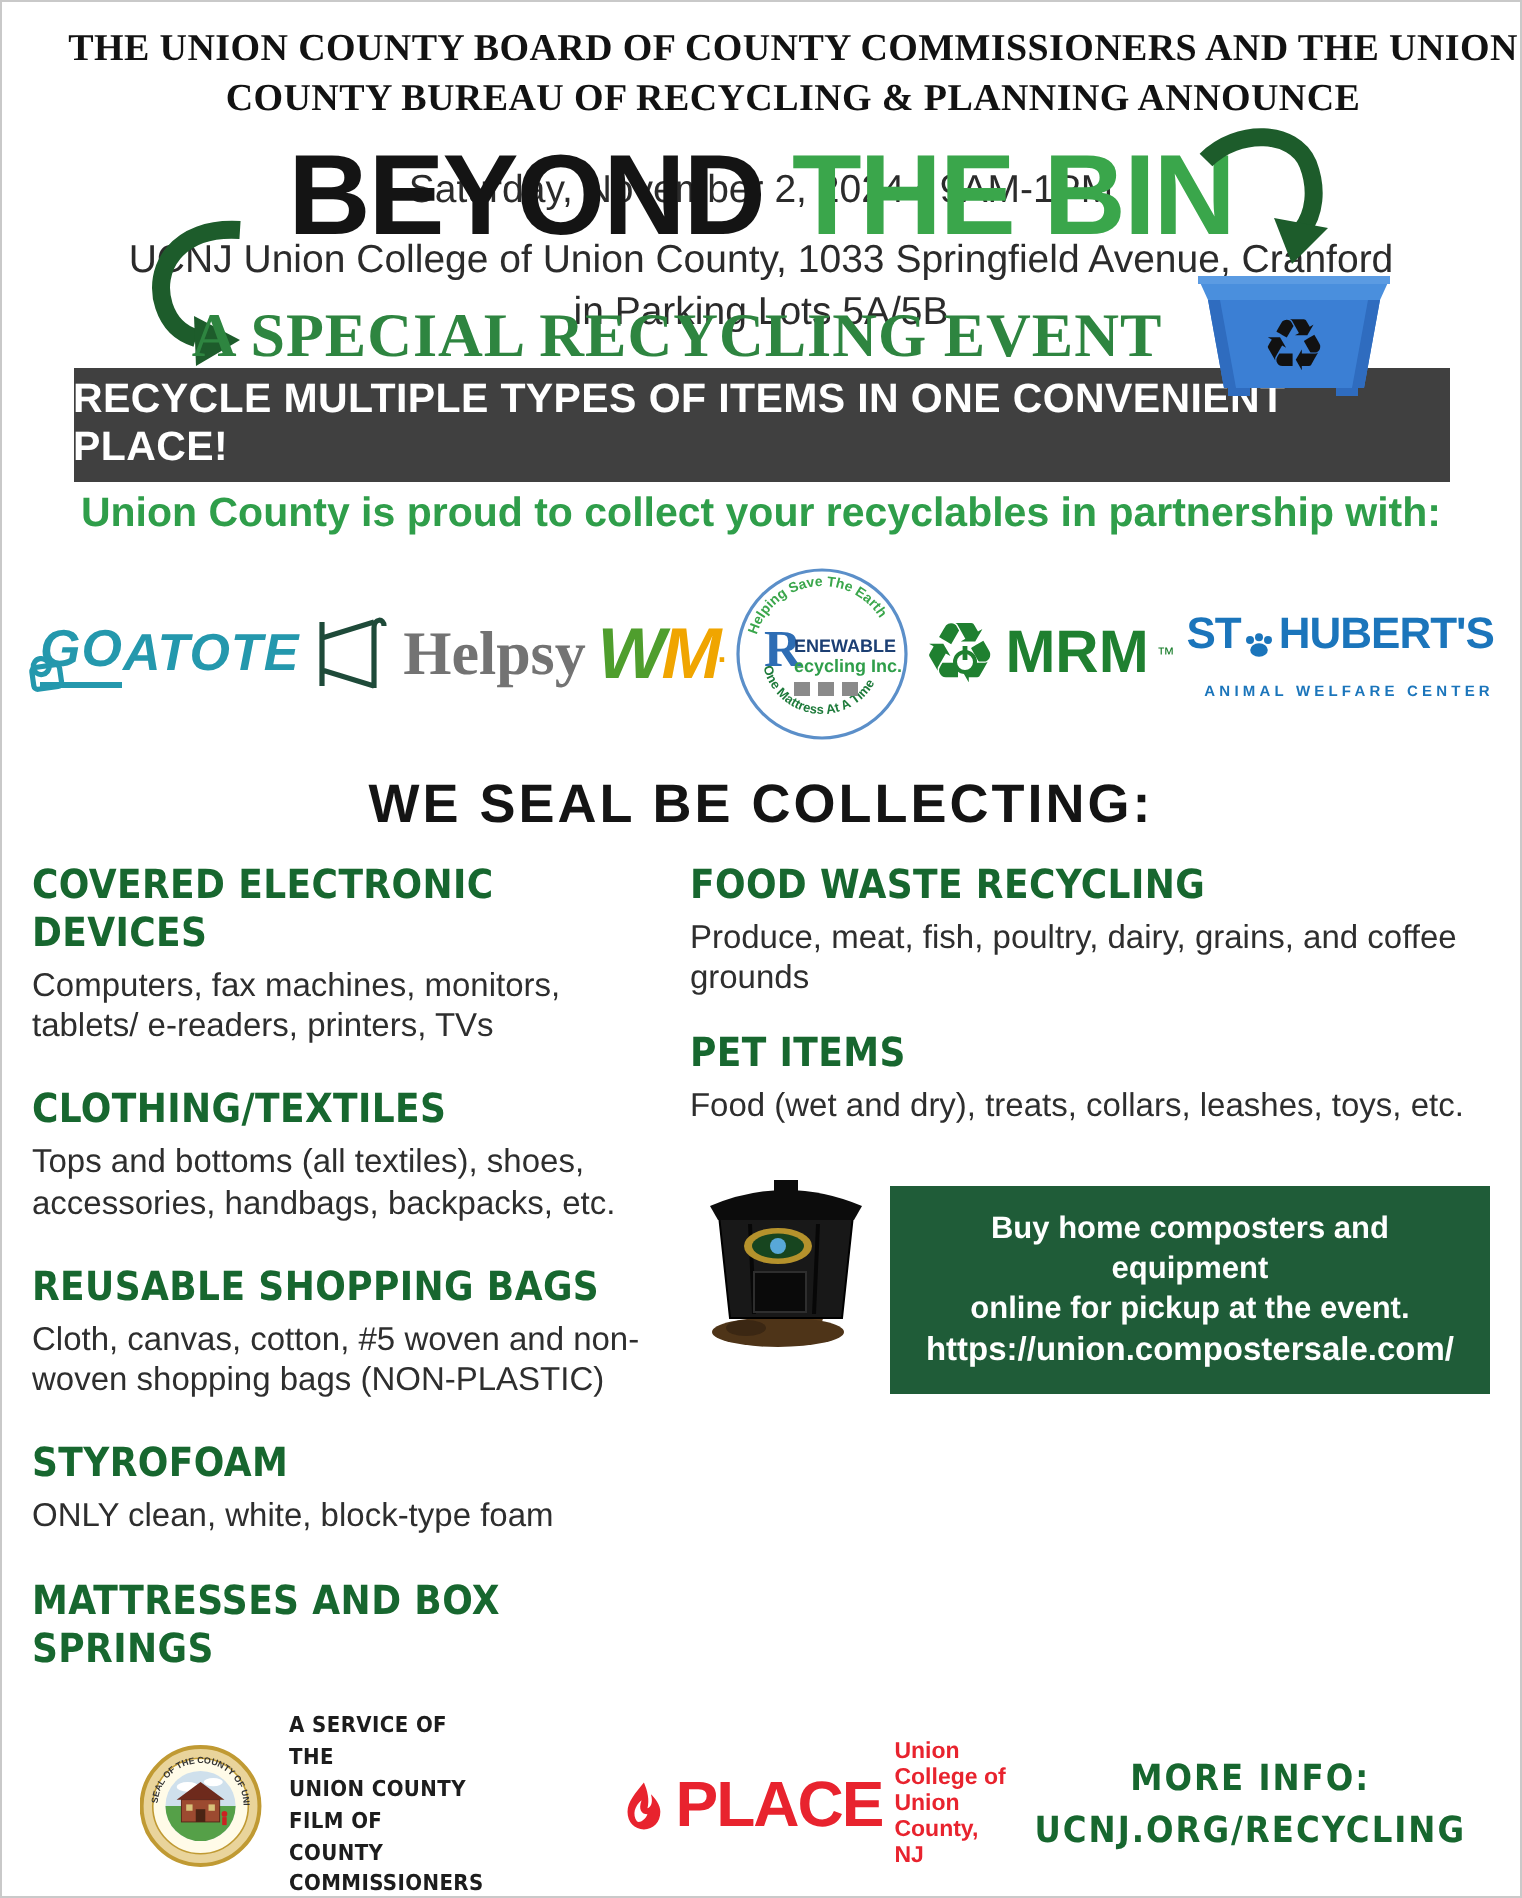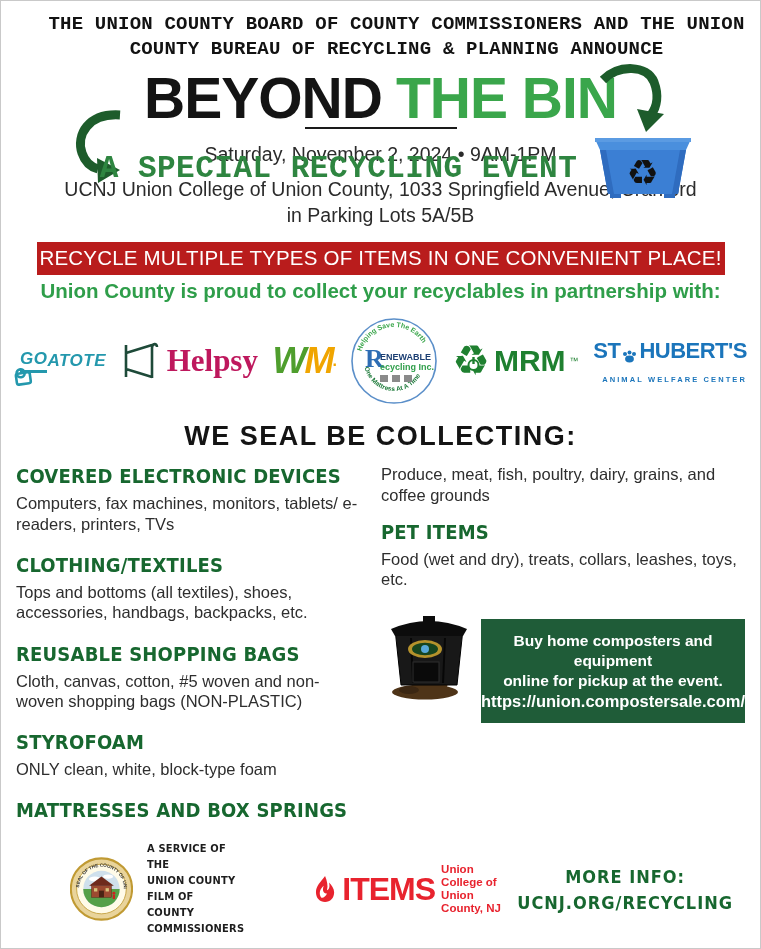--- a/index.html
+++ b/index.html
@@ -2,55 +2,55 @@
 <html><head>
 <meta charset="utf-8">
 <style>
   html,body{margin:0;padding:0;background:#fff;}
   .page{
     width:761px;height:949px;box-sizing:border-box;position:relative;
     background:#fff;overflow:hidden;display:flex;flex-direction:column;
     font-family:"Liberation Sans",sans-serif;color:#222;
     box-shadow:inset 0 0 0 1px #c9c9c9;
   }
-  .condensed{font-family:Liberation Mono, monospace;font-stretch:condensed;padding-left:32px;}
+  .condensed{font-family:Liberation Serif, serif;font-stretch:condensed;padding-left:32px;}
   
   .announce{margin-top:12px;text-align:center;font-weight:bold;font-size:19px;
     line-height:1.32;color:#121212;letter-spacing:.2px;}
   
   .title-wrap{position:relative;height:132px;margin-top:8px;}
   .title-main{position:absolute;top:0;left:0;right:0;text-align:center;
     font-size:57px;font-weight:800;letter-spacing:-1px;line-height:1;}
   .title-main .black{color:#141414;}
   .title-main .green{color:#3aa64b;margin-left:14px;}
   .subtitle-row{position:absolute;top:66px;left:0;right:0;display:flex;
     justify-content:center;align-items:flex-end;gap:16px;}
   .subtitle{font-size:31px;font-weight:800;color:#2e8540;letter-spacing:.5px;
     padding-bottom:14px;}
   .arrow-left{position:absolute;left:72px;top:38px;}
   .arrow-right{position:absolute;right:96px;top:-8px;}
   .divider{width:152px;height:4px;background:#1a1a1a;margin:0 auto 8px auto;}
   
   .datetime{text-align:center;font-size:19.5px;color:#2b2b2b;margin-top:6px;}
   .location{text-align:center;font-size:19.5px;color:#2b2b2b;margin-top:10px;line-height:1.35;}
   
-  .banner{margin:14px auto 0 auto;width:688px;background:#b91c1c;color:#fff;
-    text-align:center;font-weight:normal;font-size:20.5px;padding:4px 0 5px 0;letter-spacing:.2px;}
+  .banner{margin:14px auto 0 auto;width:688px;background:#404040;color:#fff;
+    font-weight:bold;font-size:20.5px;padding:4px 0 5px 0;letter-spacing:.2px;}
   .partner-intro{text-align:center;color:#2f9e4a;font-size:20.5px;font-weight:600;margin-top:4px;}
   
   .logos{display:flex;align-items:center;justify-content:space-between;
     padding:0 14px;margin-top:14px;height:92px;}
   .logo{display:flex;align-items:center;}
-  .goatote{position:relative;font-style:italic;font-weight:800;font-size:17px;
+  .goatote{position:relative;font-style:italic;font-weight:800;font-size:26px;
     color:#2498ad;letter-spacing:.5px;padding-left:6px;text-align:center;}
   .goatote .go{border-bottom:3px solid #2498ad;padding-bottom:1px;}
   .goatote svg{position:absolute;left:-2px;top:16px;transform:rotate(-8deg);}
   .helpsy{gap:8px;}
   .helpsy .helpsy-name{font-family:"Liberation Serif",serif;font-weight:600;
-    font-size:31px;color:#be185d;}
+    font-size:31px;color:#737373;}
   .wm{font-weight:800;font-size:36px;letter-spacing:-2px;font-style:italic;}
   .wm .w{color:#4f9e2d;}
   .wm .m{color:#f0a500;}
   .wm .dot{color:#f0a500;font-size:16px;font-style:normal;}
   .mrm{position:relative;gap:4px;}
   .mrm .recycle{font-size:42px;line-height:1;color:#1f8030;position:relative;}
   .mrm .mrm-power{position:absolute;left:14px;top:16px;}
   .mrm .mrm-name{font-weight:800;font-size:30px;color:#1f8030;letter-spacing:0;}
   .mrm .tm{font-size:9px;color:#1f8030;vertical-align:top;}
   .sthuberts{flex-direction:column;align-items:center;gap:11px;}
@@ -64,21 +64,21 @@
   .col-left{width:370px;}
   .col-right{flex:1;}
   .sec{margin-bottom:15px;}
   .sec-title{font-size:20px;font-weight:bold;color:#17672f;letter-spacing:.2px;
     margin-bottom:5px;font-family:"DejaVu Sans",sans-serif;font-stretch:condensed;}
   .col-left .sec{margin-bottom:19px;}
   .sec-body{font-size:16.5px;color:#2e2e2e;line-height:1.23;}
   
   .promo{display:flex;align-items:flex-start;gap:4px;margin-top:10px;}
   .promo-box{flex:1;background:#1f5c38;color:#fff;text-align:center;
-    padding:12px 0;margin-top:14px;font-weight:bold;}
+    padding:12px 18px;margin-top:14px;font-weight:bold;}
   .promo-box .pl{font-size:15.5px;line-height:1.3;}
   .promo-box .purl{font-size:16.5px;margin-top:1px;}
   
   .footer{margin-top:auto;display:flex;align-items:center;padding:0 28px 12px 70px;gap:14px;}
   .service{font-size:11px;font-weight:bold;color:#1d1d1d;line-height:1.45;
     letter-spacing:.2px;font-family:"DejaVu Sans",sans-serif;font-stretch:condensed;}
   .ucnj{display:flex;align-items:center;gap:6px;margin-left:56px;}
   .ucnj-name{font-weight:800;font-size:32px;color:#e8232e;letter-spacing:-1px;}
   .ucnj-sub{font-size:11.5px;color:#e8232e;line-height:1.15;font-weight:600;}
   .more-info{margin-left:auto;text-align:center;color:#17672f;font-weight:bold;
@@ -228,20 +228,21 @@
 
   <div class="sec">
     <div class="sec-title">MATTRESSES AND BOX SPRINGS</div>
 
   </div>
 </div>
     <div class="col col-right">
       <div id="right-secs">
 
   <div class="sec">
+    <div class="sec-title">FOOD WASTE RECYCLING</div>
     <div class="sec-body">Produce, meat, fish, poultry, dairy, grains, and coffee grounds</div>
   </div>
 
   <div class="sec">
     <div class="sec-title">PET ITEMS</div>
     <div class="sec-body">Food (wet and dry), treats, collars, leashes, toys, etc.</div>
   </div>
 </div>
 
       <div class="promo">
@@ -298,21 +299,21 @@
       <div>A SERVICE OF THE</div>
       <div>UNION COUNTY</div>
       <div>FILM OF COUNTY</div>
       <div>COMMISSIONERS</div>
     </div>
     <div class="ucnj">
       <svg width="34" height="42" viewBox="0 0 34 42">
         <path d="M17,1 C10,10 3,17 3,26 C3,35 9,41 17,41 C25,41 31,35 31,26 C31,20 27,15 23,11 C25,18 23,22 20,23 C22,16 20,8 17,1 Z" fill="#e8232e"></path>
         <path d="M11,34 C7,28 9,21 15,16 C12,24 15,28 20,28 C18,33 13,36 11,34 Z" fill="#ffffff"></path>
       </svg>
-      <span class="ucnj-name">ITEMS</span>
+      <span class="ucnj-name">PLACE</span>
       <span class="ucnj-sub">
         <div>Union College of</div>
         <div>Union County, NJ</div>
       </span>
     </div>
     <div class="more-info">
       <div class="mi-label">MORE INFO:</div>
       <div class="mi-url">UCNJ.ORG/RECYCLING</div>
     </div>
   </div>

